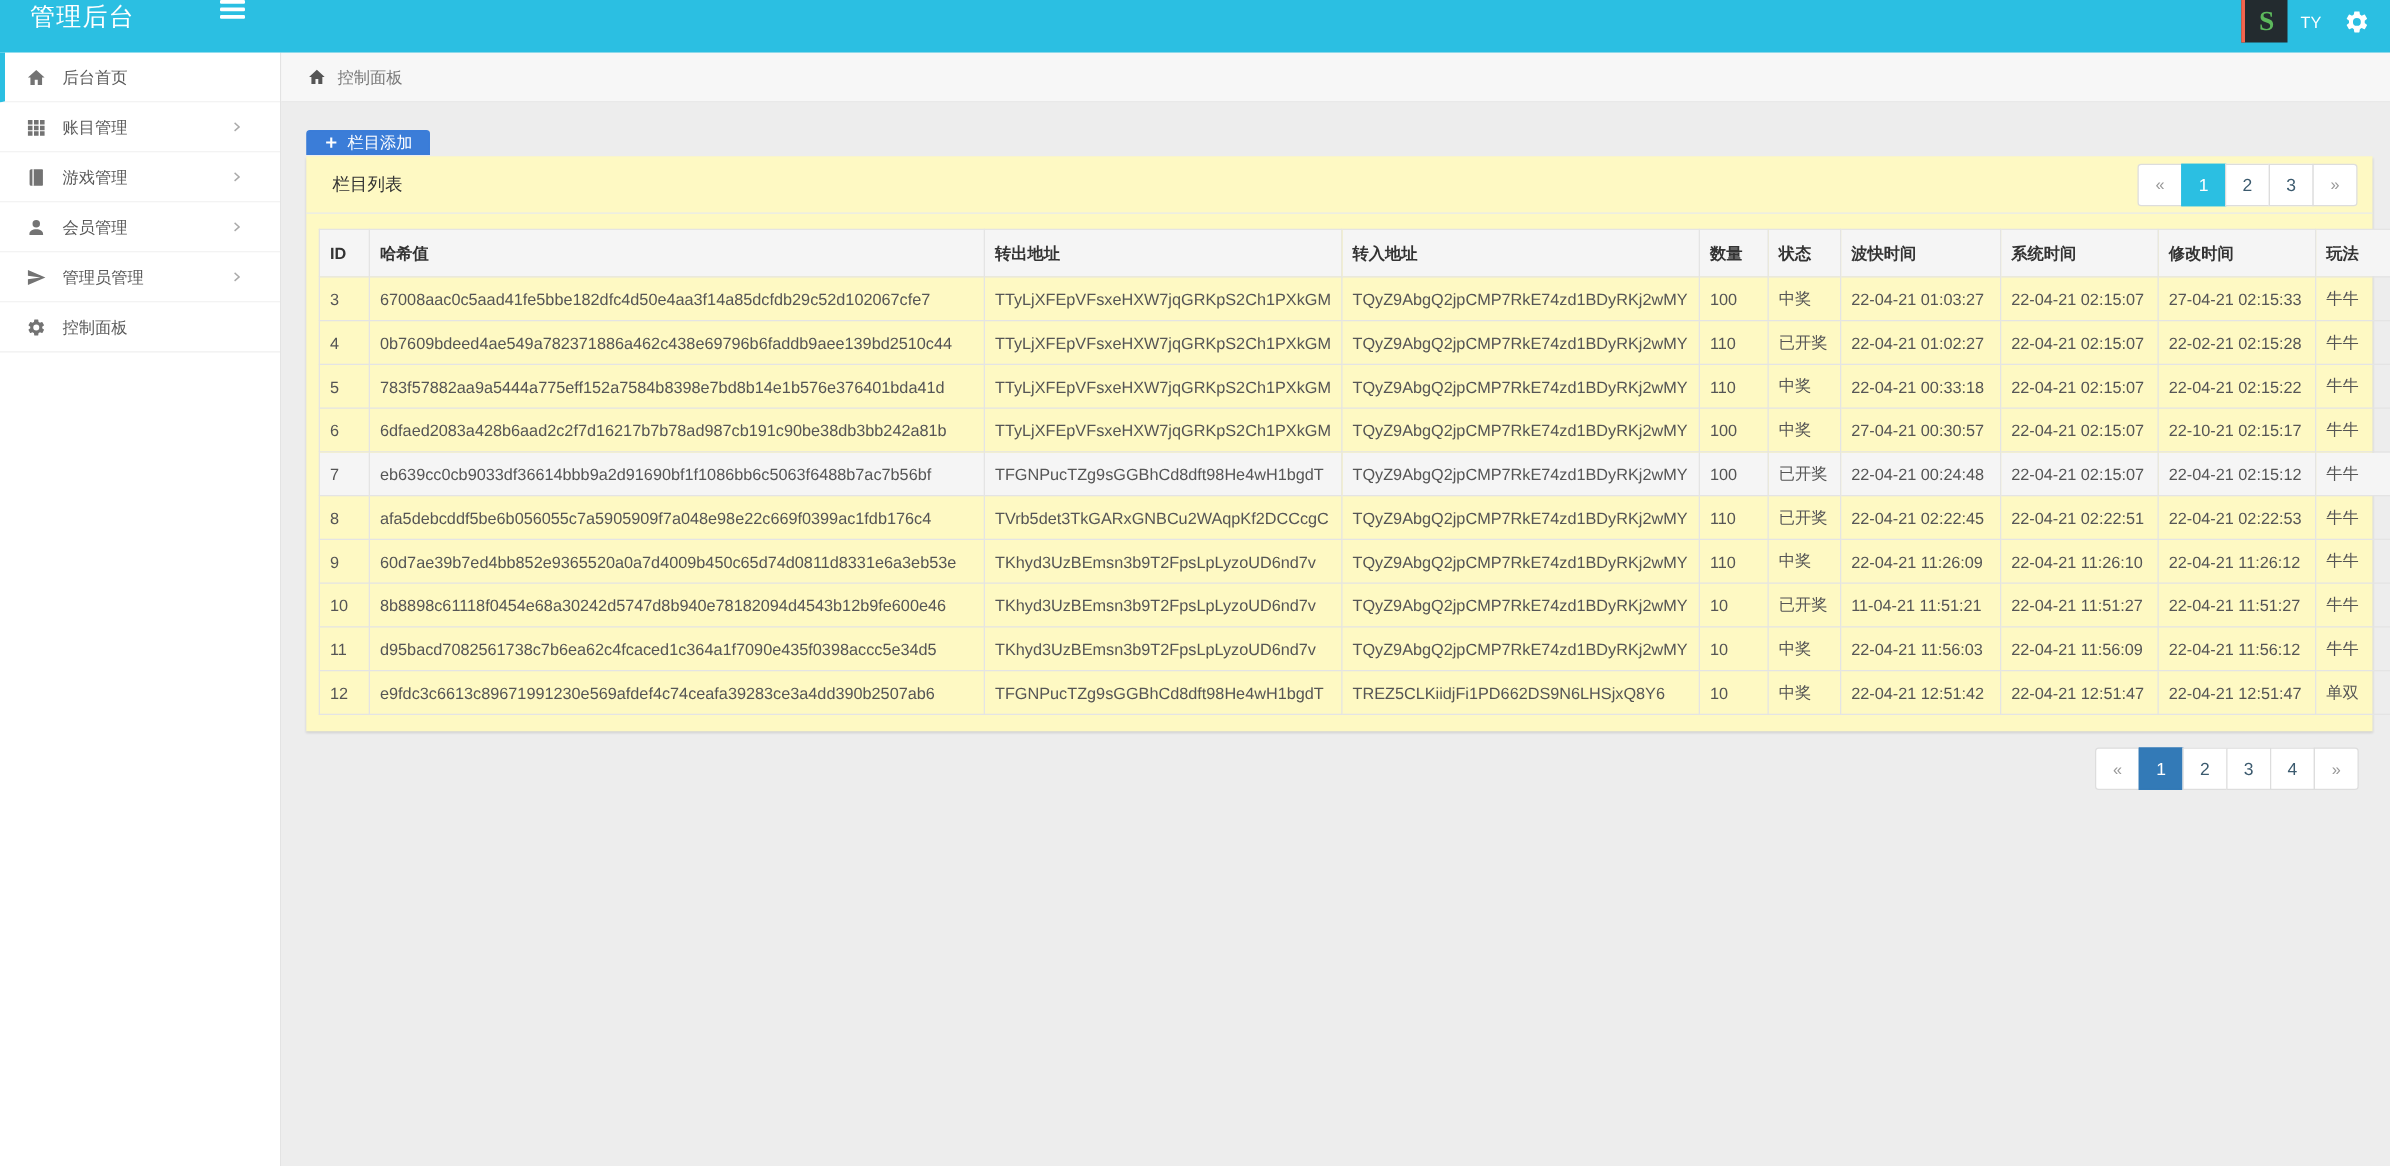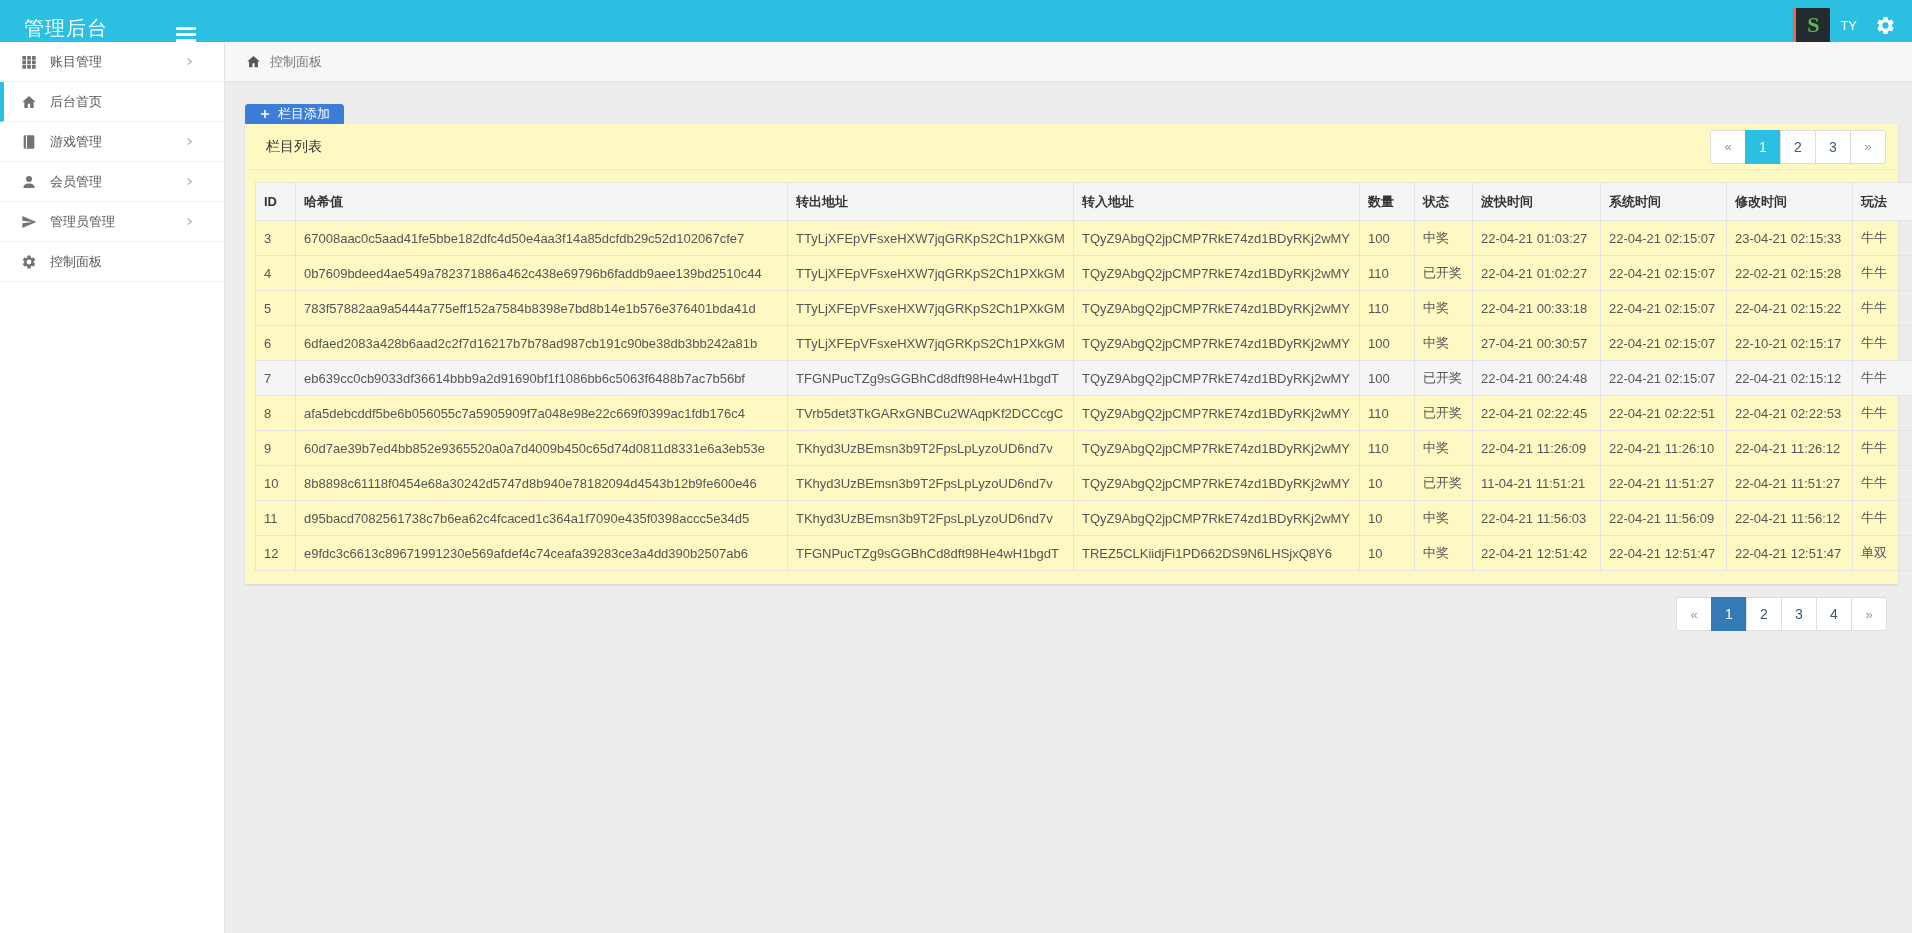--- a/index.html
+++ b/index.html
@@ -6,21 +6,21 @@
     --accent:#2bbfe2; --btn:#3b7dd8; --pgblue:#337ab7;
     --avatar_bg:#232b2f; --avatar_green:#5cb85c; --avatar_orange:#f4654e;
   }
   *{box-sizing:border-box;}
   html,body{margin:0;padding:0;width:1912px;height:933px;overflow:hidden;
     font-family:"Liberation Sans","DejaVu Sans",sans-serif;background:#ededed;}
   .icon svg{display:block;width:100%;height:100%;fill:currentColor;}
 
   
   .topbar{position:absolute;top:0;left:0;right:0;height:42px;background:var(--accent);
-    display:flex;align-items:flex-end;color:#fff;z-index:10;}
+    display:flex;align-items:flex-start;color:#fff;z-index:10;}
   .topbar-title{width:176px;padding-left:24px;font-size:20px;letter-spacing:1px;}
   .hamburger{width:20px;height:15px;display:flex;flex-direction:column;justify-content:space-between;cursor:pointer;}
   .hamburger span{display:block;height:3px;background:#fff;border-radius:1px;}
   .topbar-right{margin-left:auto;display:flex;align-items:center;padding-right:16px;}
   .avatar{width:37px;height:34px;background:var(--avatar_bg);border-left:3px solid var(--avatar_orange);
     display:flex;align-items:center;justify-content:center;cursor:pointer;}
   .avatar span{color:var(--avatar_green);font-size:22px;font-weight:bold;font-family:"Liberation Serif","DejaVu Serif",serif;}
   .user-initials{font-size:13px;margin:0 18px 0 10px;}
   .topbar-gear{width:21px;height:21px;color:#fff;cursor:pointer;}
 
@@ -88,40 +88,40 @@
     <div class="user-initials">TY</div>
     <span class="icon topbar-gear" id="topbar-gear">
         <svg viewBox="0 0 24 24">
           <path d="M19.14 12.94c.04-.31.06-.62.06-.94s-.02-.63-.07-.94l2.03-1.58a.49.49 0 00.12-.61l-1.92-3.32a.49.49 0 00-.59-.22l-2.39.96c-.5-.38-1.03-.7-1.62-.94l-.36-2.54a.48.48 0 00-.48-.41h-3.84a.48.48 0 00-.47.41l-.36 2.54c-.59.24-1.13.57-1.62.94l-2.39-.96a.49.49 0 00-.59.22L2.74 8.87a.49.49 0 00.12.61l2.03 1.58c-.05.3-.09.63-.09.94s.02.64.07.94l-2.03 1.58a.49.49 0 00-.12.61l1.92 3.32c.12.22.37.29.59.22l2.39-.96c.5.38 1.03.7 1.62.94l.36 2.54c.05.24.24.41.48.41h3.84c.24 0 .44-.17.47-.41l.36-2.54c.59-.24 1.13-.56 1.62-.94l2.39.96c.22.08.47 0 .59-.22l1.92-3.32a.49.49 0 00-.12-.61l-2.01-1.58zM12 15.6A3.6 3.6 0 1112 8.4a3.6 3.6 0 010 7.2z"></path>
         </svg>
       </span>
   </div>
 </div>
 
 <div class="sidebar" id="sidebar">
+    <div class="side-item active">
+      <span class="icon">
+        <svg viewBox="0 0 24 24">
+          <path d="M12 3l10 9h-3v9h-5.2v-6.2H10.2V21H5v-9H2z"></path>
+        </svg>
+      </span>
+      <span>后台首页</span>
+    </div>
     <div class="side-item">
       <span class="icon">
         <svg viewBox="0 0 24 24">
           <path d="M2 3h5.5v5.5H2zM9.3 3h5.5v5.5H9.3zM16.5 3H22v5.5h-5.5zM2 9.8h5.5v5.5H2zM9.3 9.8h5.5v5.5H9.3zM16.5 9.8H22v5.5h-5.5zM2 16.5h5.5V22H2zM9.3 16.5h5.5V22H9.3zM16.5 16.5H22V22h-5.5z"></path>
         </svg>
       </span>
       <span>账目管理</span>
       <span class="icon chev">
         <svg viewBox="0 0 24 24">
           <path d="M8 5l8 7-8 7" fill="none" stroke="currentColor" stroke-width="2.4"></path>
         </svg>
       </span>
-    </div>
-    <div class="side-item active">
-      <span class="icon">
-        <svg viewBox="0 0 24 24">
-          <path d="M12 3l10 9h-3v9h-5.2v-6.2H10.2V21H5v-9H2z"></path>
-        </svg>
-      </span>
-      <span>后台首页</span>
     </div>
     <div class="side-item">
       <span class="icon">
         <svg viewBox="0 0 24 24">
           <path d="M6 2h13a1 1 0 011 1v18a1 1 0 01-1 1H6a2 2 0 01-2-2V4a2 2 0 012-2z"></path>
           <rect x="7.4" y="2" width="1.6" height="20" fill="#fff"></rect>
         </svg>
       </span>
       <span>游戏管理</span>
       <span class="icon chev">
@@ -238,21 +238,21 @@
           <tbody id="tbody">
               <tr>
                 <td>3</td>
                 <td>67008aac0c5aad41fe5bbe182dfc4d50e4aa3f14a85dcfdb29c52d102067cfe7</td>
                 <td>TTyLjXFEpVFsxeHXW7jqGRKpS2Ch1PXkGM</td>
                 <td>TQyZ9AbgQ2jpCMP7RkE74zd1BDyRKj2wMY</td>
                 <td>100</td>
                 <td>中奖</td>
                 <td>22-04-21 01:03:27</td>
                 <td>22-04-21 02:15:07</td>
-                <td>23-04-21 02:15:33</td>
+                <td>27-04-21 02:15:33</td>
                 <td>牛牛</td>
               </tr>
               <tr>
                 <td>4</td>
                 <td>0b7609bdeed4ae549a782371886a462c438e69796b6faddb9aee139bd2510c44</td>
                 <td>TTyLjXFEpVFsxeHXW7jqGRKpS2Ch1PXkGM</td>
                 <td>TQyZ9AbgQ2jpCMP7RkE74zd1BDyRKj2wMY</td>
                 <td>110</td>
                 <td>已开奖</td>
                 <td>22-04-21 01:02:27</td>

